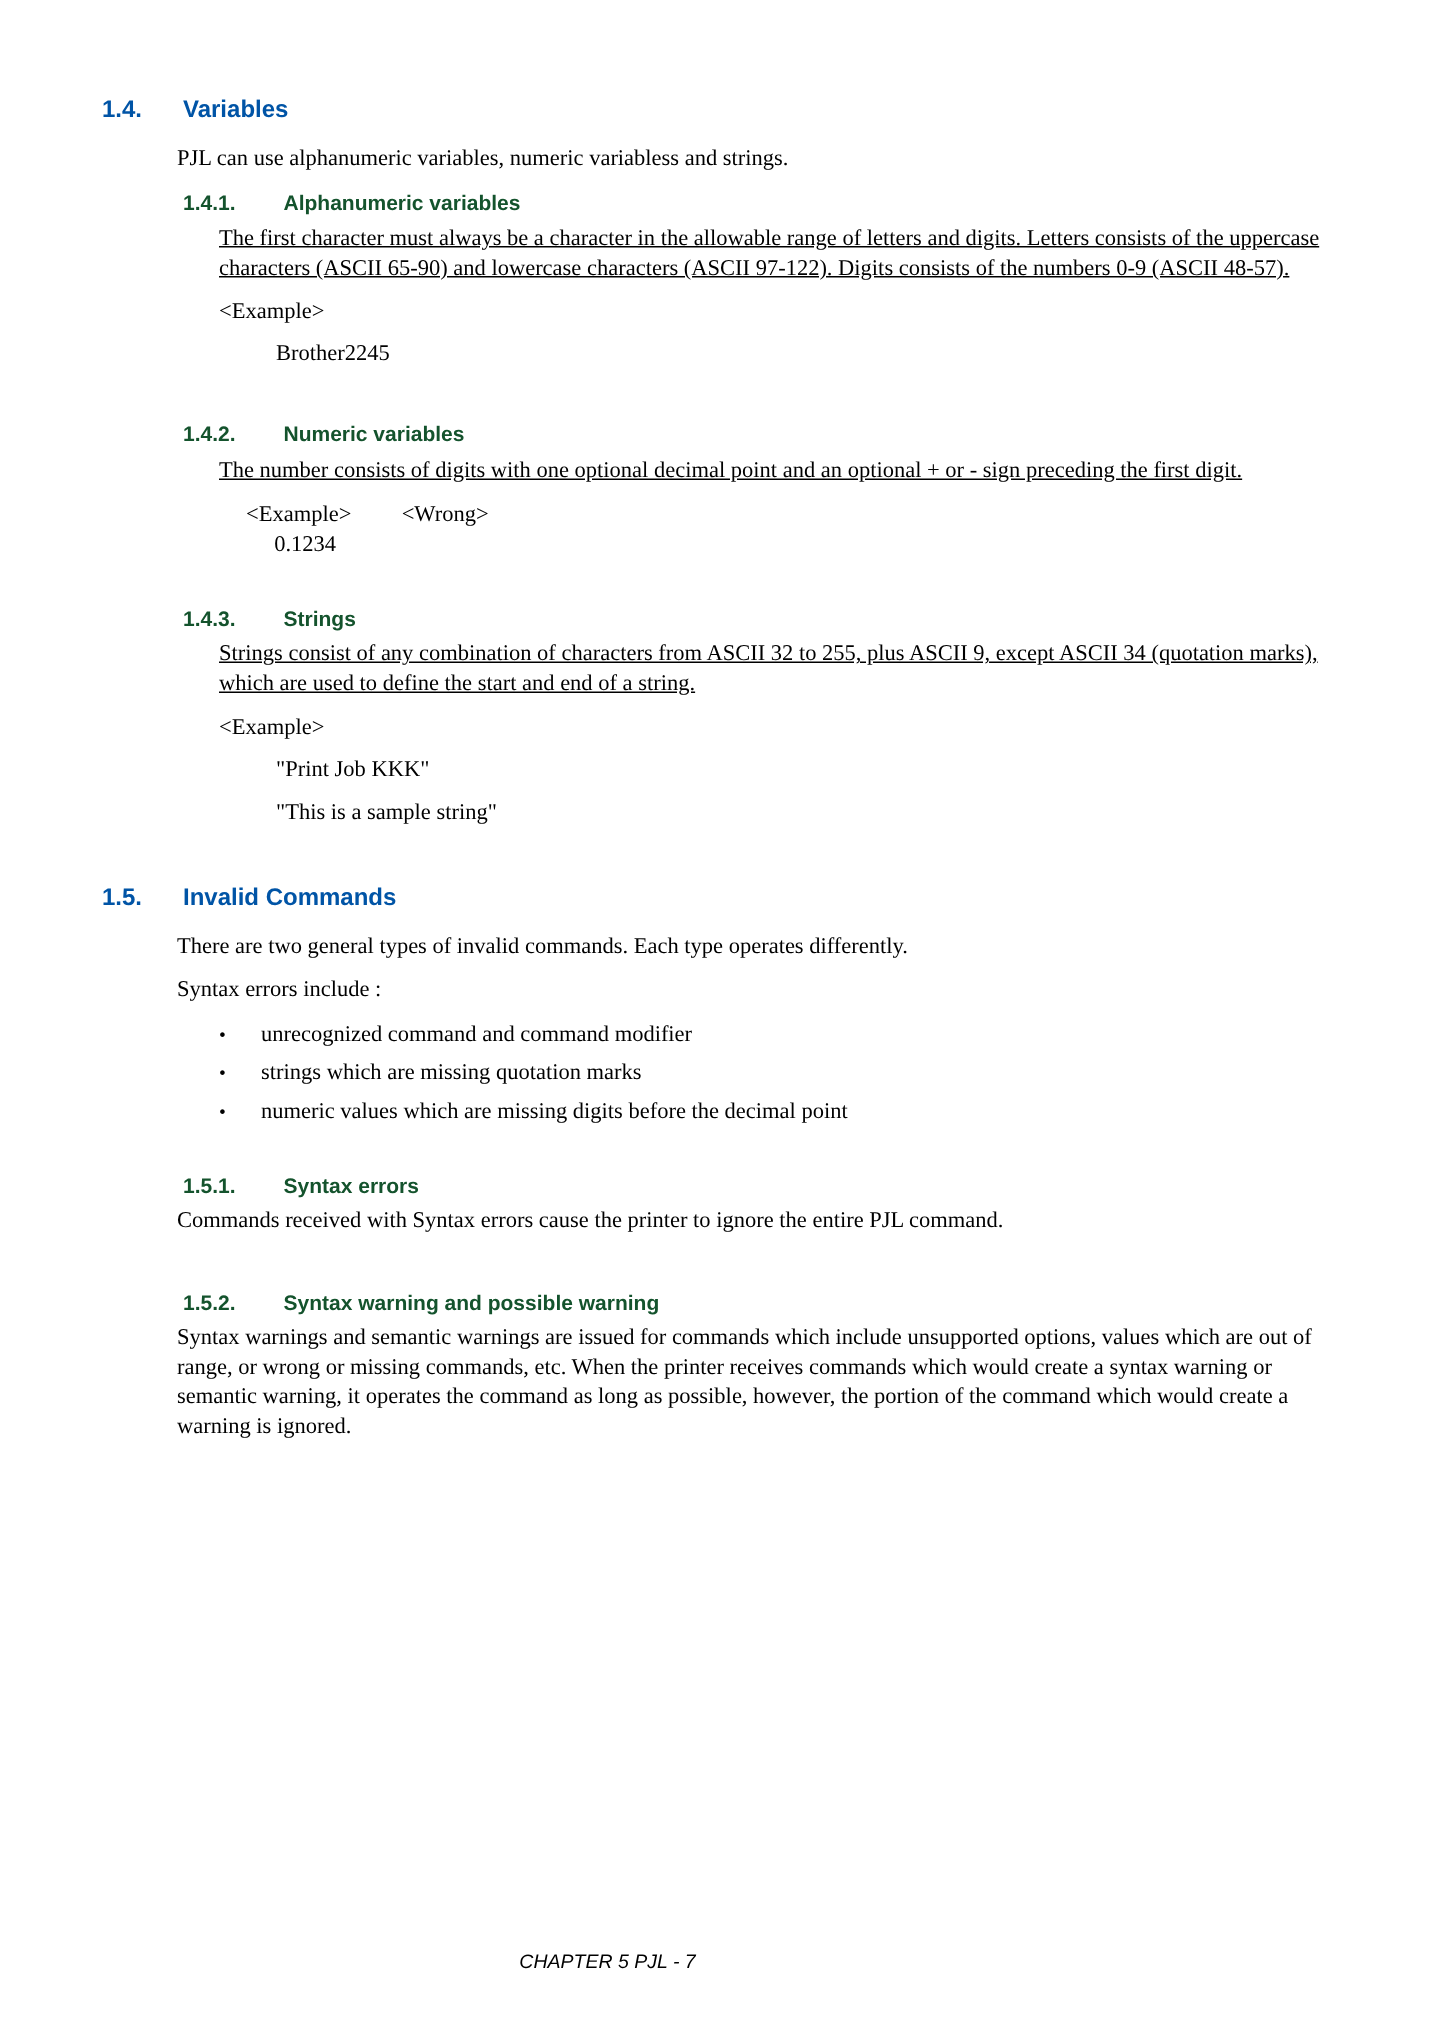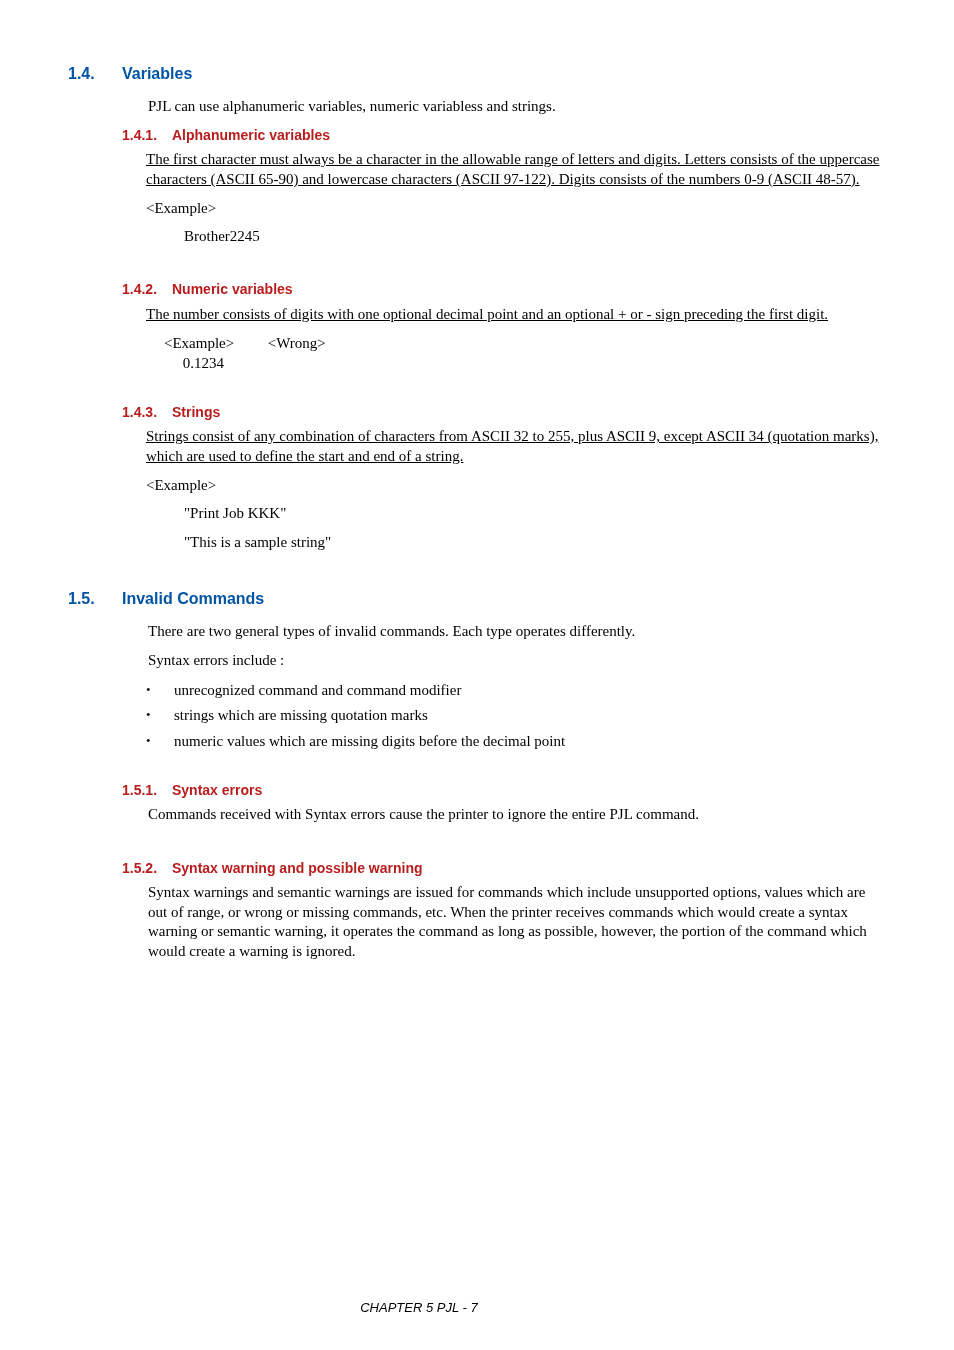--- a/index.html
+++ b/index.html
@@ -16,50 +16,50 @@
   .h1 {
     font-family: Arial, Helvetica, sans-serif;
     font-weight: bold;
     color: #0054a6;
     font-size: 16px;
     margin-top: 8px;
     margin-bottom: 12px;
   }
   .h1-row { display: flex; }
   .h1-num { width: 54px; }
-  .intro { margin-left: 80px; margin-bottom: 10px; }
+  .intro { margin-left: 50px; margin-bottom: 10px; }
   .h2 {
     font-family: Arial, Helvetica, sans-serif;
     font-weight: bold;
-    color: #b91c1c;
+    color: #14532d;
     font-size: 14px;
     margin-left: 54px;
     margin-top: 6px;
     margin-bottom: 6px;
+    gap: 17px;
   }
   .h2-row { display: flex; }
   .h2-num { width: 50px; }
   .body-block { margin-left: 78px; margin-bottom: 10px; text-decoration: underline; }
   .example-label { margin-left: 78px; margin-top: 8px; margin-bottom: 8px; }
   .example-line { margin-left: 116px; margin-bottom: 4px;}
   .num-tab { display: inline-block; text-align: right; width: 60px; }
   .num-tab-col2 { display: inline-block; text-align: right; width: 160px; }
   .bullet-row { display: flex; margin-left: 78px; margin-bottom: 6px; }
   .bullet-dot { width: 28px; font-size: 13px; line-height: 18px;}
   .sec-gap { height: 24px; }
   .sec-gap-sm { height: 18px; }
   .footer {
     position: absolute;
     left: 0; width: 810px;
     text-align: center;
     font-style: italic;
     font-family: Arial, Helvetica, sans-serif;
     font-size: 13px;
     top: 1300px;
-    margin-left: 14px;
   }
 </style>
 </head>
 <body>
 
 <div class="h1 h1-row">
   <span class="h1-num">1.4.</span>
   <span>Variables</span>
 </div>
 <div class="intro">PJL can use alphanumeric variables, numeric variabless and strings.</div>

